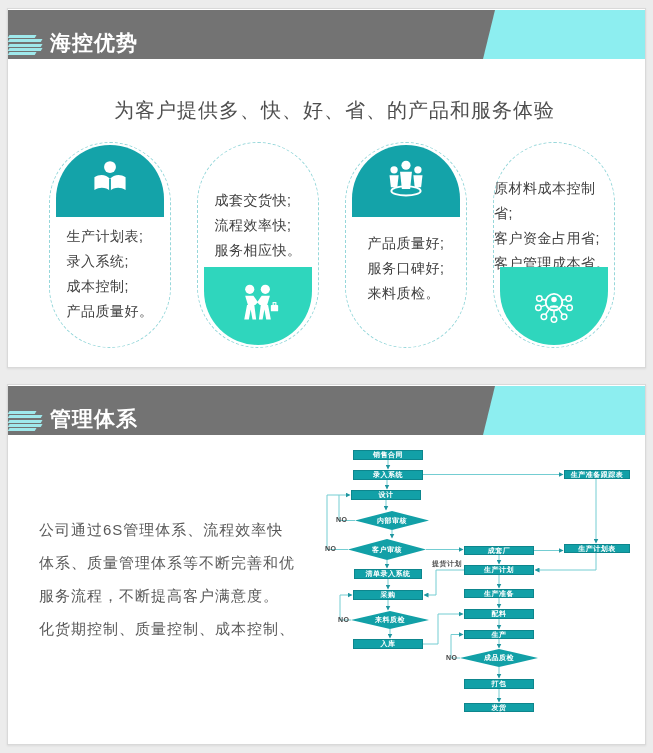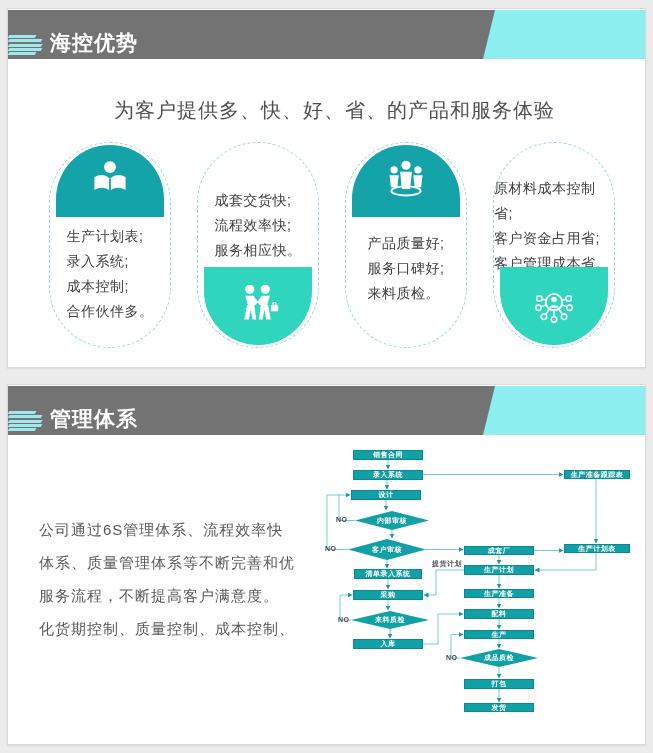--- a/index.html
+++ b/index.html
@@ -73,21 +73,21 @@
             <circle cx="24" cy="11" r="6.5" fill="#fff"></circle>
             <path d="M7 22 C13 18 20 19 24 24 C28 19 35 18 41 22 L41 36 C35 32 28 33 24 37 C20 33 13 32 7 36 Z" fill="#fff"></path>
             <path d="M23 24 L25 24 L25 37 L23 37 Z" fill="#14a3a9"></path>
           </svg>
         </span>
       </div>
       <div class="cap-text"><div class="inner">
         <div>生产计划表;</div>
         <div>录入系统;</div>
         <div>成本控制;</div>
-        <div>合作伙伴多。</div>
+        <div>产品质量好。</div>
       </div></div>
     </div>
 
     <div class="capsule cap2">
       <div class="cap-text"><div class="inner">
         <div>成套交货快;</div>
         <div>流程效率快;</div>
         <div>服务相应快。</div>
       </div></div>
       <div class="dome-bottom">

